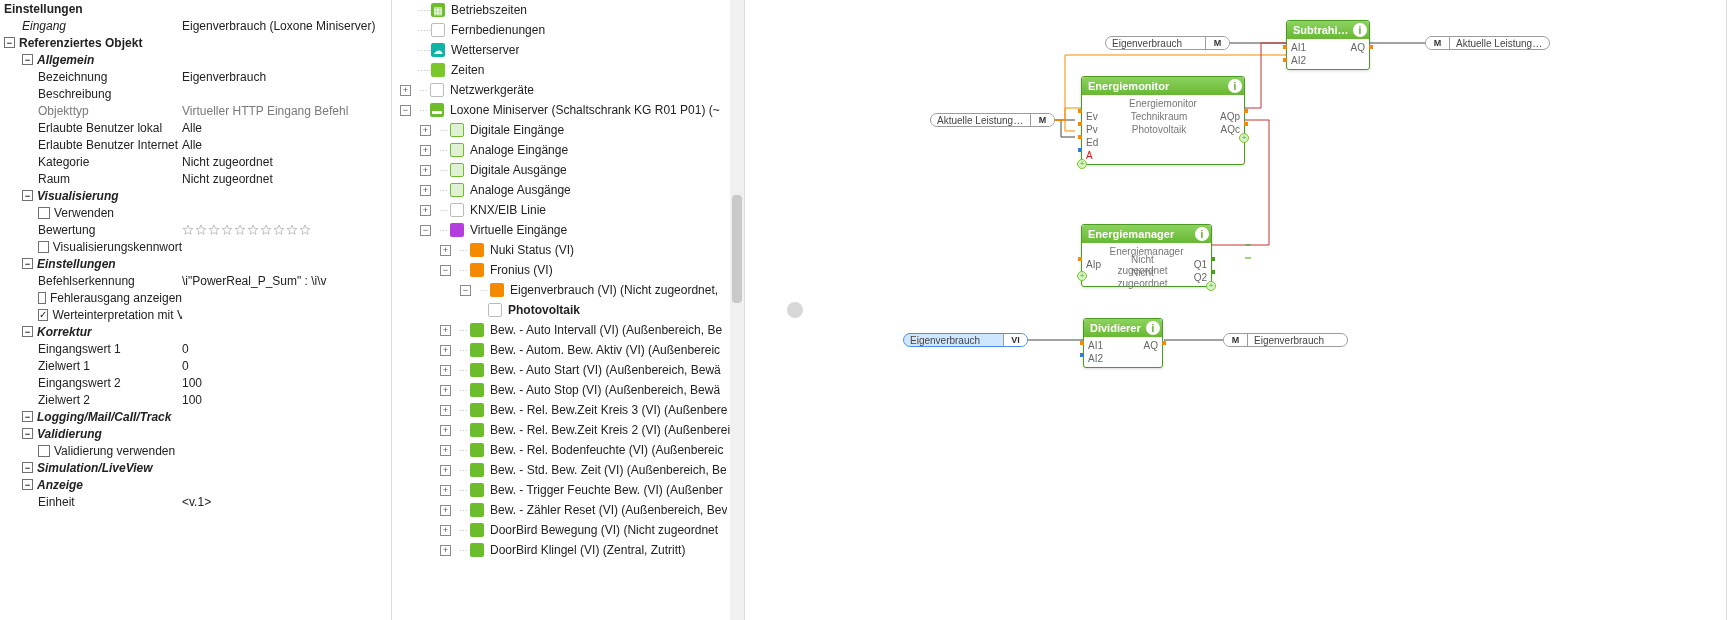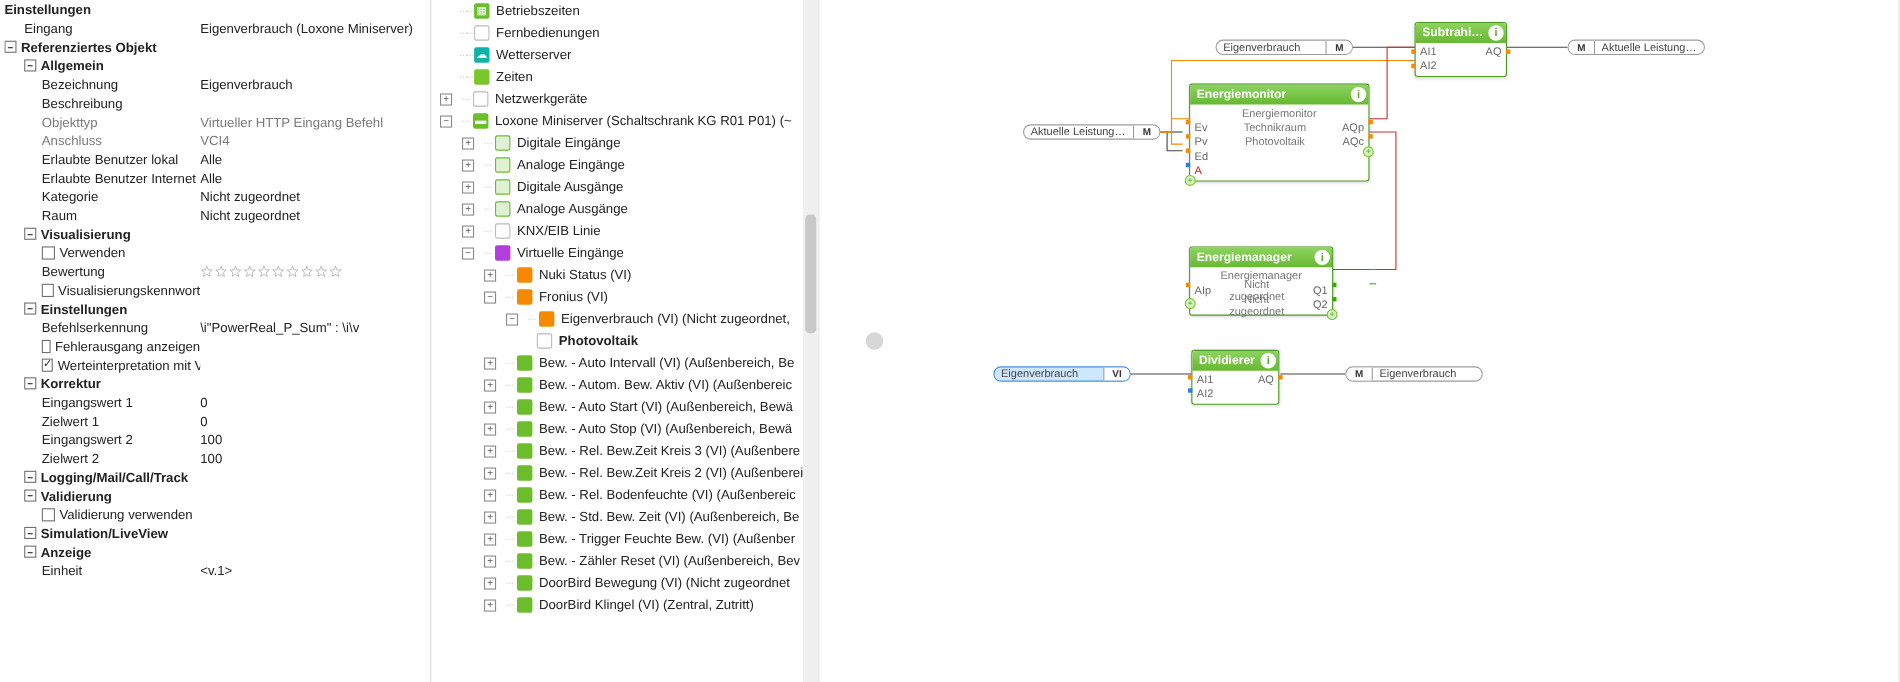--- a/index.html
+++ b/index.html
@@ -10,21 +10,21 @@
   .prop-panel { width:392px; height:100%; overflow-y:auto; border-right:1px solid #dcdcdc; background:#fff; }
   .prop-row { display:flex; align-items:center; height:17px; padding:0 2px 0 4px; white-space:nowrap; overflow:hidden; }
   .prop-row .lbl  { flex:0 0 178px; display:flex; align-items:center; gap:4px; overflow:hidden; }
   .prop-row .val  { flex:1; overflow:hidden; text-overflow:ellipsis; color:#222; }
   .prop-row .val.grey { color:#7a7a7a; }
   .prop-section.bold > .lbl { font-weight:600; }
   .prop-toggle { width:11px; height:11px; border:1px solid #707070; display:inline-flex; align-items:center; justify-content:center; font-size:9px; line-height:0; background:#fff; color:#222; }
   .prop-toggle::before { content:"−"; }
   .prop-chk { width:12px; height:12px; border:1px solid #707070; background:#fff; display:inline-flex; align-items:center; justify-content:center; font-size:10px; line-height:0; }
   .prop-chk.checked::before { content:"✓"; }
-  .prop-panel .indent1 { padding-left:18px; }
+  .prop-panel .indent1 { padding-left:18px;font-style:italic; }
   .prop-panel .indent2 { padding-left:34px; }
   .stars { display:flex; gap:1px; }
   .star { width:12px;height:12px; display:inline-block; }
   .star svg { width:100%; height:100%; }
   .star path { fill:none; stroke:#888; stroke-width:1; }
 
   
   .tree-panel { width:353px; height:100%; overflow:hidden; padding:0 4px; position:relative; border-right:1px solid #dcdcdc;}
   .tree-scroll { position:absolute; top:0; right:0; width:14px; height:100%; background:#f0f0f0; }
   .tree-thumb  { position:absolute; left:2px; right:2px; top:195px; height:108px; background:#c9c9c9; border-radius:4px; }
@@ -114,24 +114,20 @@
       </div>
     <div class="prop-row">
         <span class="lbl indent2">Beschreibung</span>
         <span class="val"></span>
       </div>
     <div class="prop-row">
         <span class="lbl indent2" style="color:#7a7a7a">Objekttyp</span>
         <span class="val grey">Virtueller HTTP Eingang Befehl</span>
       </div>
     <div class="prop-row">
-        <span class="lbl indent2" style="color:#7a7a7a">Anschluss</span>
-        <span class="val grey">VCI4</span>
-      </div>
-    <div class="prop-row">
         <span class="lbl indent2">Erlaubte Benutzer lokal</span>
         <span class="val">Alle</span>
       </div>
     <div class="prop-row">
         <span class="lbl indent2">Erlaubte Benutzer Internet</span>
         <span class="val">Alle</span>
       </div>
     <div class="prop-row">
         <span class="lbl indent2">Kategorie</span>
         <span class="val">Nicht zugeordnet</span>

